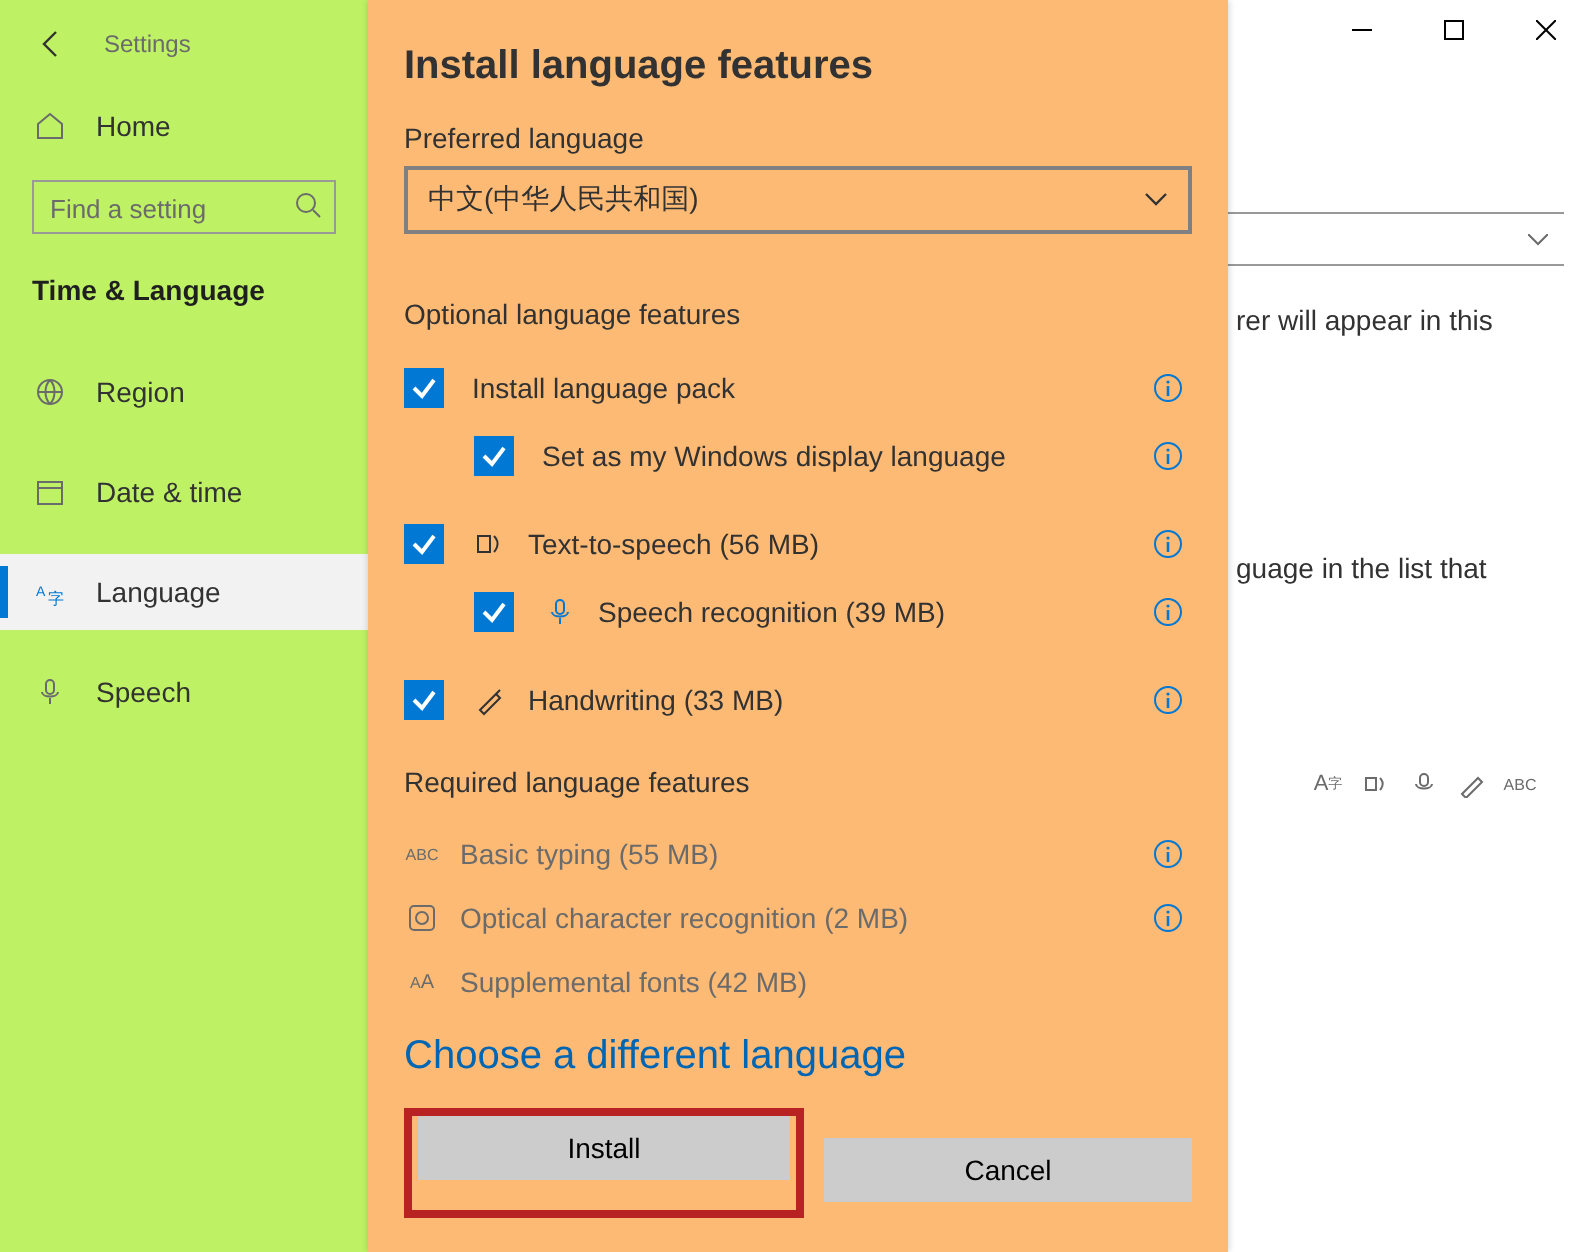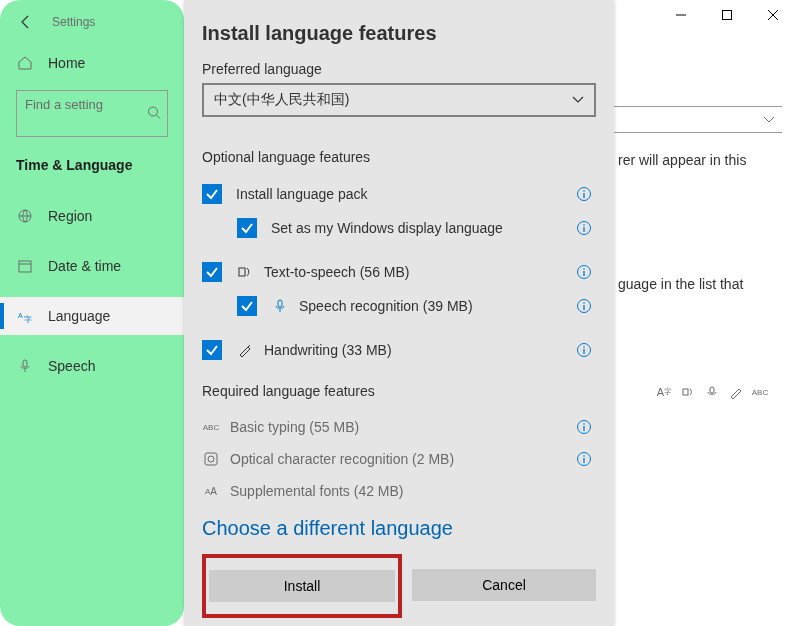--- a/index.html
+++ b/index.html
@@ -1,50 +1,50 @@
 <!DOCTYPE html>
 <html><head>
 <meta charset="utf-8">
 <style>
 * { box-sizing: border-box; margin: 0; padding: 0; }
 body { font-family: "Segoe UI", sans-serif; font-size: 14px; color: #323232; background: #fff; width: 796px; height: 626px; overflow: hidden; position: relative; }
 
-.sidebar { position: absolute; left: 0; top: 0; width: 184px; height: 626px; background: #86efac; border-radius: 20px; }
+.sidebar { position: absolute; left: 0; top: 0; width: 184px; height: 626px; background: #bef264; }
 .sidebar-header { display: flex; align-items: center; padding: 12px 16px; }
 .back-btn { width: 20px; height: 20px; display: flex; align-items: center; justify-content: center; margin-right: 16px; }
 .settings-title { font-size: 12px; color: #6b6b6b; }
 .nav-item { display: flex; align-items: center; padding: 10px 16px; cursor: pointer; color: #323232; }
 .nav-item .nav-icon { width: 18px; height: 18px; margin-right: 14px; display: flex; align-items: center; justify-content: center; color: #6b6b6b; }
 .nav-item.active { position: relative; background: #f2f2f2; }
 .nav-item.active::before { content: ""; position: absolute; left: 0; top: 6px; bottom: 6px; width: 4px; background: #0078d4; }
-.search-box { margin: 8px 16px 12px; border: 1px solid #999; padding: 6px 28px 24px 8px; position: relative; color: #6b6b6b; font-size: 13px; }
+.search-box { margin: 8px 16px 12px; border: 1px solid #999; padding: 6px 28px 4px 8px; position: relative; color: #6b6b6b; font-size: 13px; }
 .search-box .mag { position: absolute; right: 6px; top: 50%; transform: translateY(-50%); }
 .category { font-size: 14px; font-weight: 600; color: #1f1f1f; padding: 8px 16px 12px; }
 
-.dialog { position: absolute; left: 184px; top: 0; width: 430px; height: 626px; background: #e5e5e5; padding: 22px 0 0 18px; box-shadow: 1px 0 3px rgba(0,0,0,.12), -1px 0 3px rgba(0,0,0,.08); }
+.dialog { position: absolute; left: 184px; top: 0; width: 430px; height: 626px; background: #fdba74; padding: 22px 0 0 18px; box-shadow: 1px 0 3px rgba(0,0,0,.12), -1px 0 3px rgba(0,0,0,.08); }
 .dialog h1 { font-size: 20px; font-weight: 600; margin-bottom: 16px; }
 .label-small { font-size: 14px; color: #323232; margin-bottom: 6px; }
 .dropdown { width: 394px; border: 2px solid #808080; padding: 6px 10px; display: flex; align-items: center; justify-content: space-between; margin-bottom: 32px; cursor: pointer; font-size: 14px; }
 .section-label { font-size: 14px; color: #323232; margin-bottom: 12px; margin-top: 4px; }
 
 .feature-row { display: flex; align-items: center; padding: 7px 0; }
 .feature-row.indent { padding-left: 35px; }
 .checkbox { width: 20px; height: 20px; background: #0078d4; display: flex; align-items: center; justify-content: center; flex-shrink: 0; margin-right: 14px; cursor: pointer; }
 .checkbox svg { stroke: #fff; }
 .feat-icon { width: 18px; height: 18px; margin-right: 10px; flex-shrink: 0; display: flex; align-items: center; justify-content: center; color: #323232; }
 .feat-label { flex: 1; font-size: 14px; }
 .info-icon { width: 16px; height: 16px; margin-right: 22px; color: #0078d4; flex-shrink: 0; }
 .req-row { display: flex; align-items: center; padding: 7px 0; color: #6b6b6b; }
 .req-row .feat-icon { margin-left: 0; color: #6b6b6b; }
 .req-row .feat-label { color: #6b6b6b; }
 
 .link { color: #0066b4; font-size: 20px; padding: 10px 0 14px; cursor: pointer; }
 .button-row { display: flex; gap: 10px; padding-right: 18px; }
 .btn { flex: 1; height: 32px; background: #cccccc; border: none; font-size: 14px; color: #000; cursor: pointer; font-family: inherit; }
-.install-wrap { border: 4px solid #b92222; padding: 12px 3px; }
+.install-wrap { border: 4px solid #b92222; padding: 0 3px; }
 .install-wrap .btn { width: 186px; }
 
 .bg-right { position: absolute; left: 614px; top: 0; right: 0; height: 476px; }
 .window-ctrls { position: absolute; top: 0; right: 0; display: flex; }
 .window-ctrls div { width: 46px; height: 30px; display: flex; align-items: center; justify-content: center; cursor: pointer; }
 .bg-text { position: absolute; font-size: 14px; color: #323232; }
 .bg-icons { position: absolute; left: 42px; top: 384px; display: flex; gap: 8px; }
 .bg-icons span { width: 16px; height: 16px; color: #6b6b6b; display: flex; align-items: center; justify-content: center; font-size: 11px; }
 .overflow-border { position: absolute; left: 614px; top: 106px; width: 168px; height: 27px; border-top: 1px solid #999; border-bottom: 1px solid #999; display:flex; align-items:center; justify-content:flex-end; padding-right:8px; color:#6b6b6b; }
 </style>

